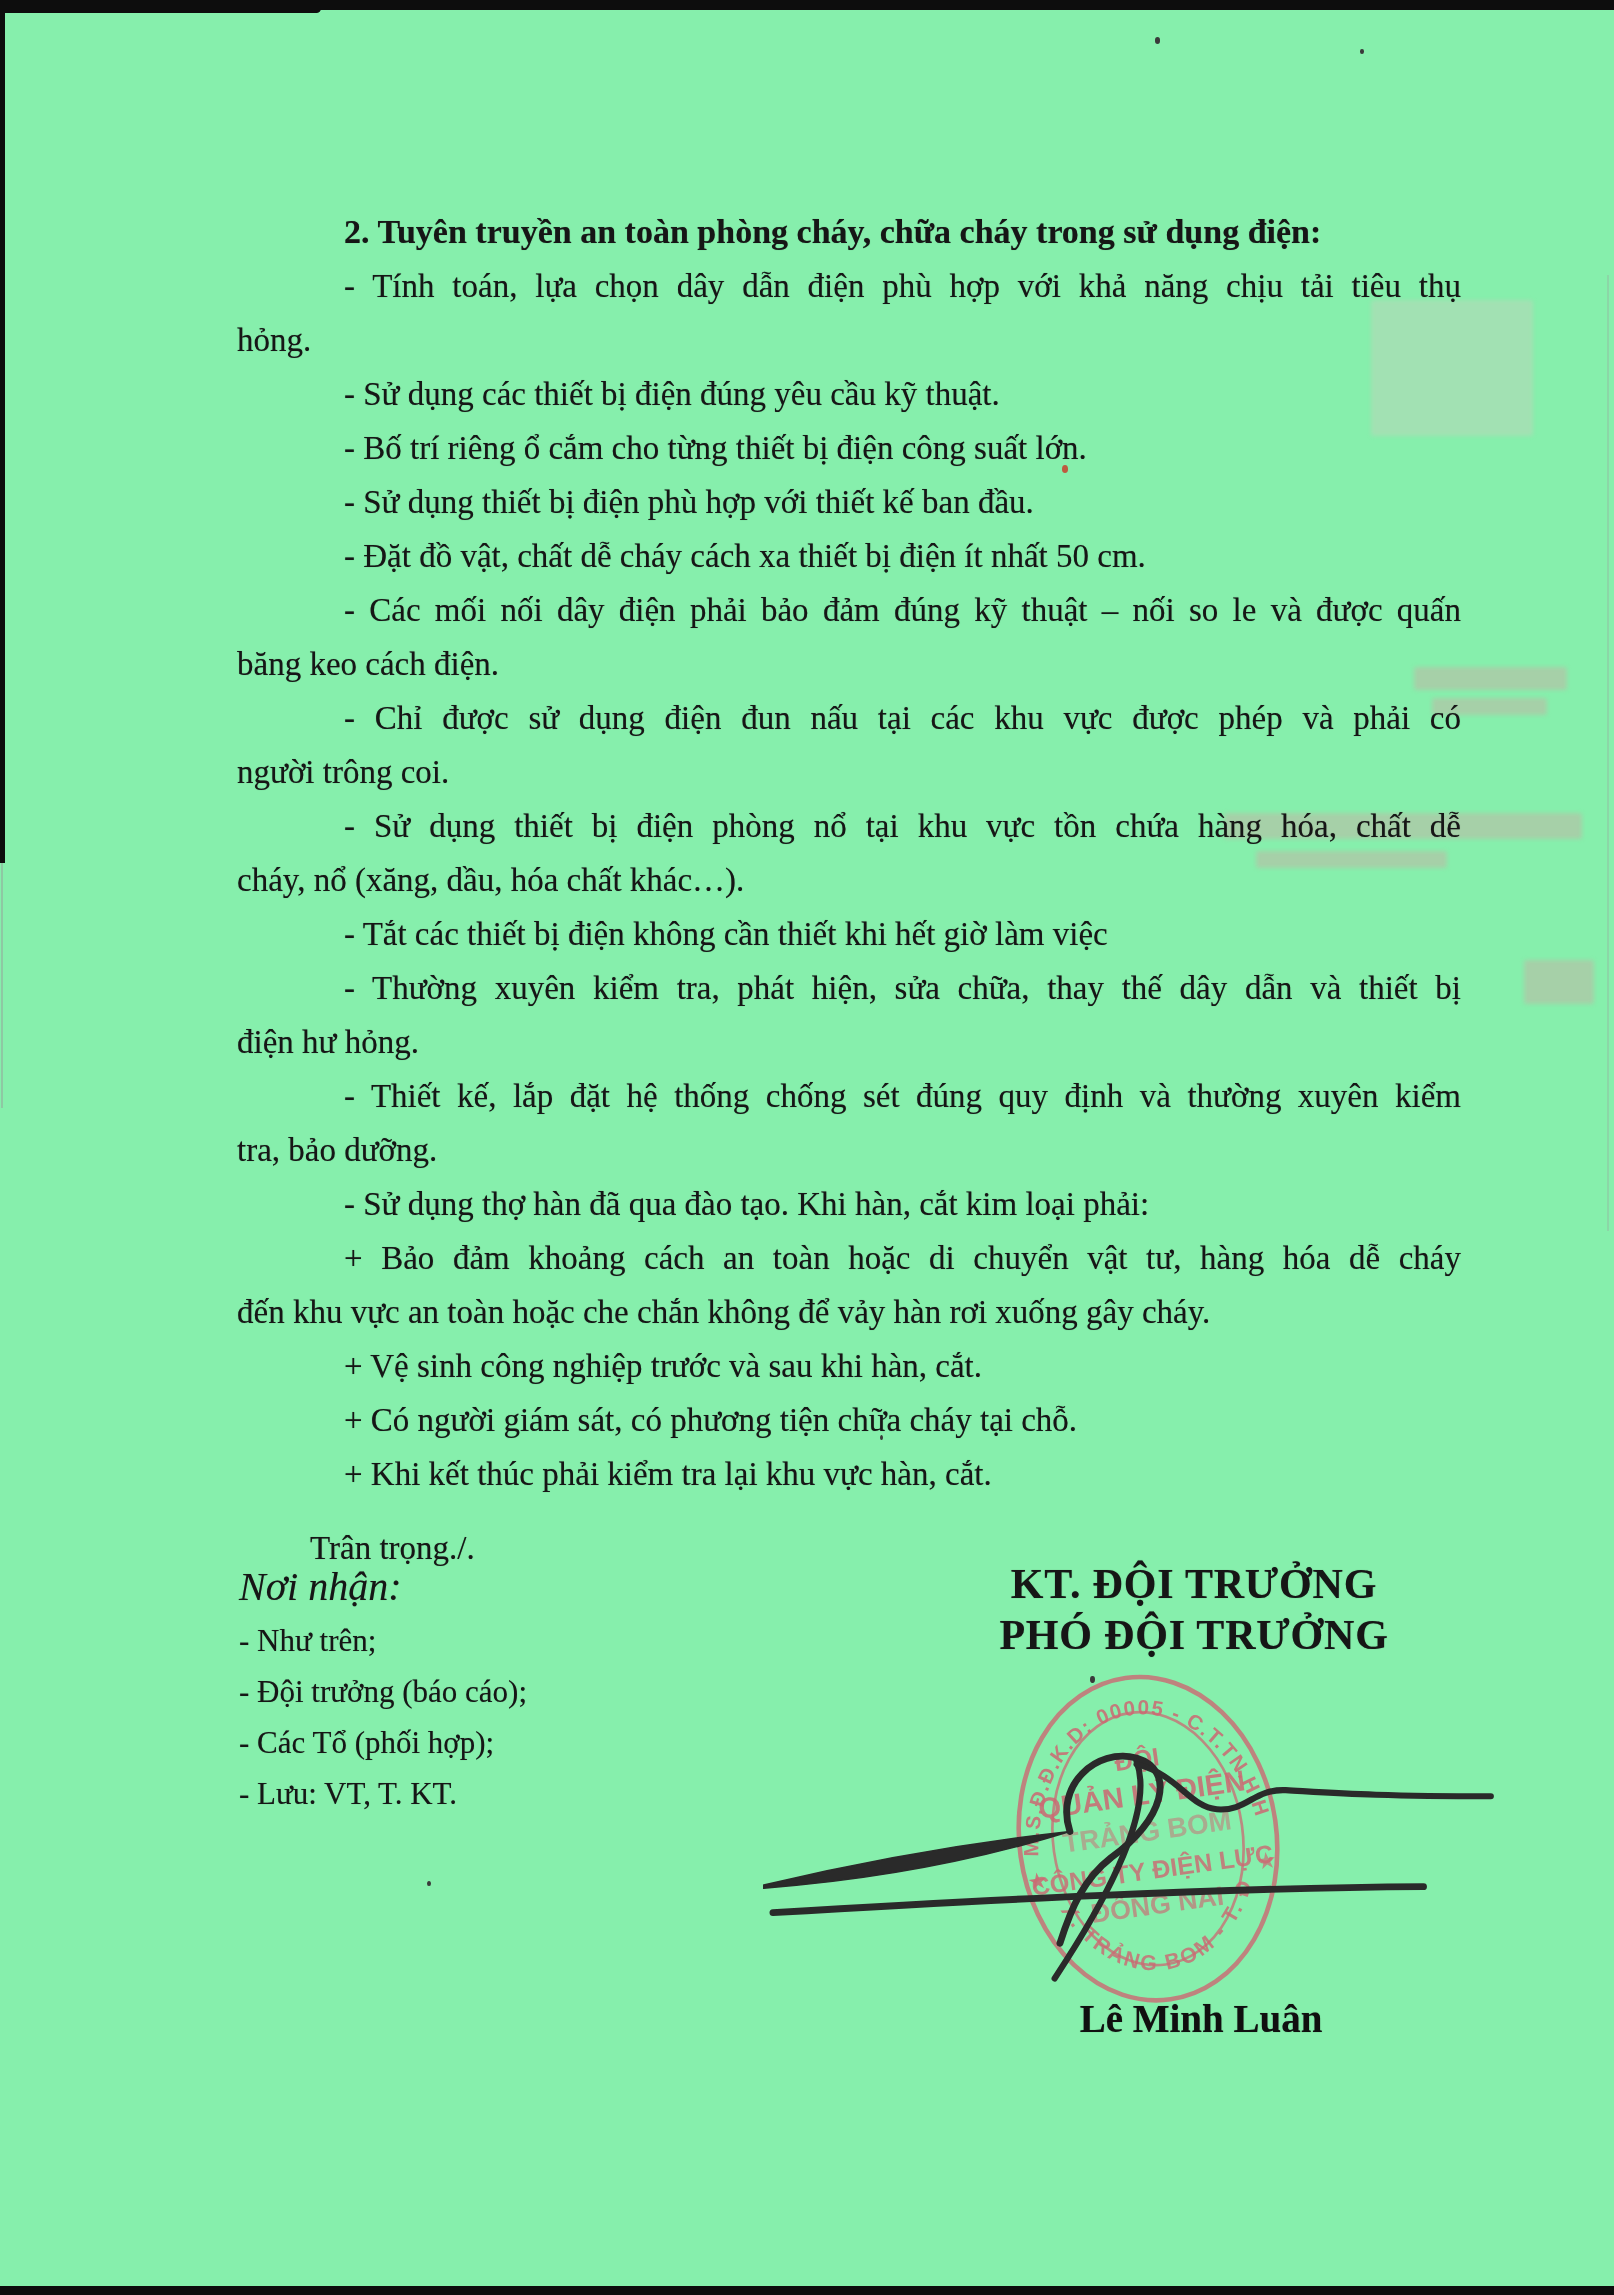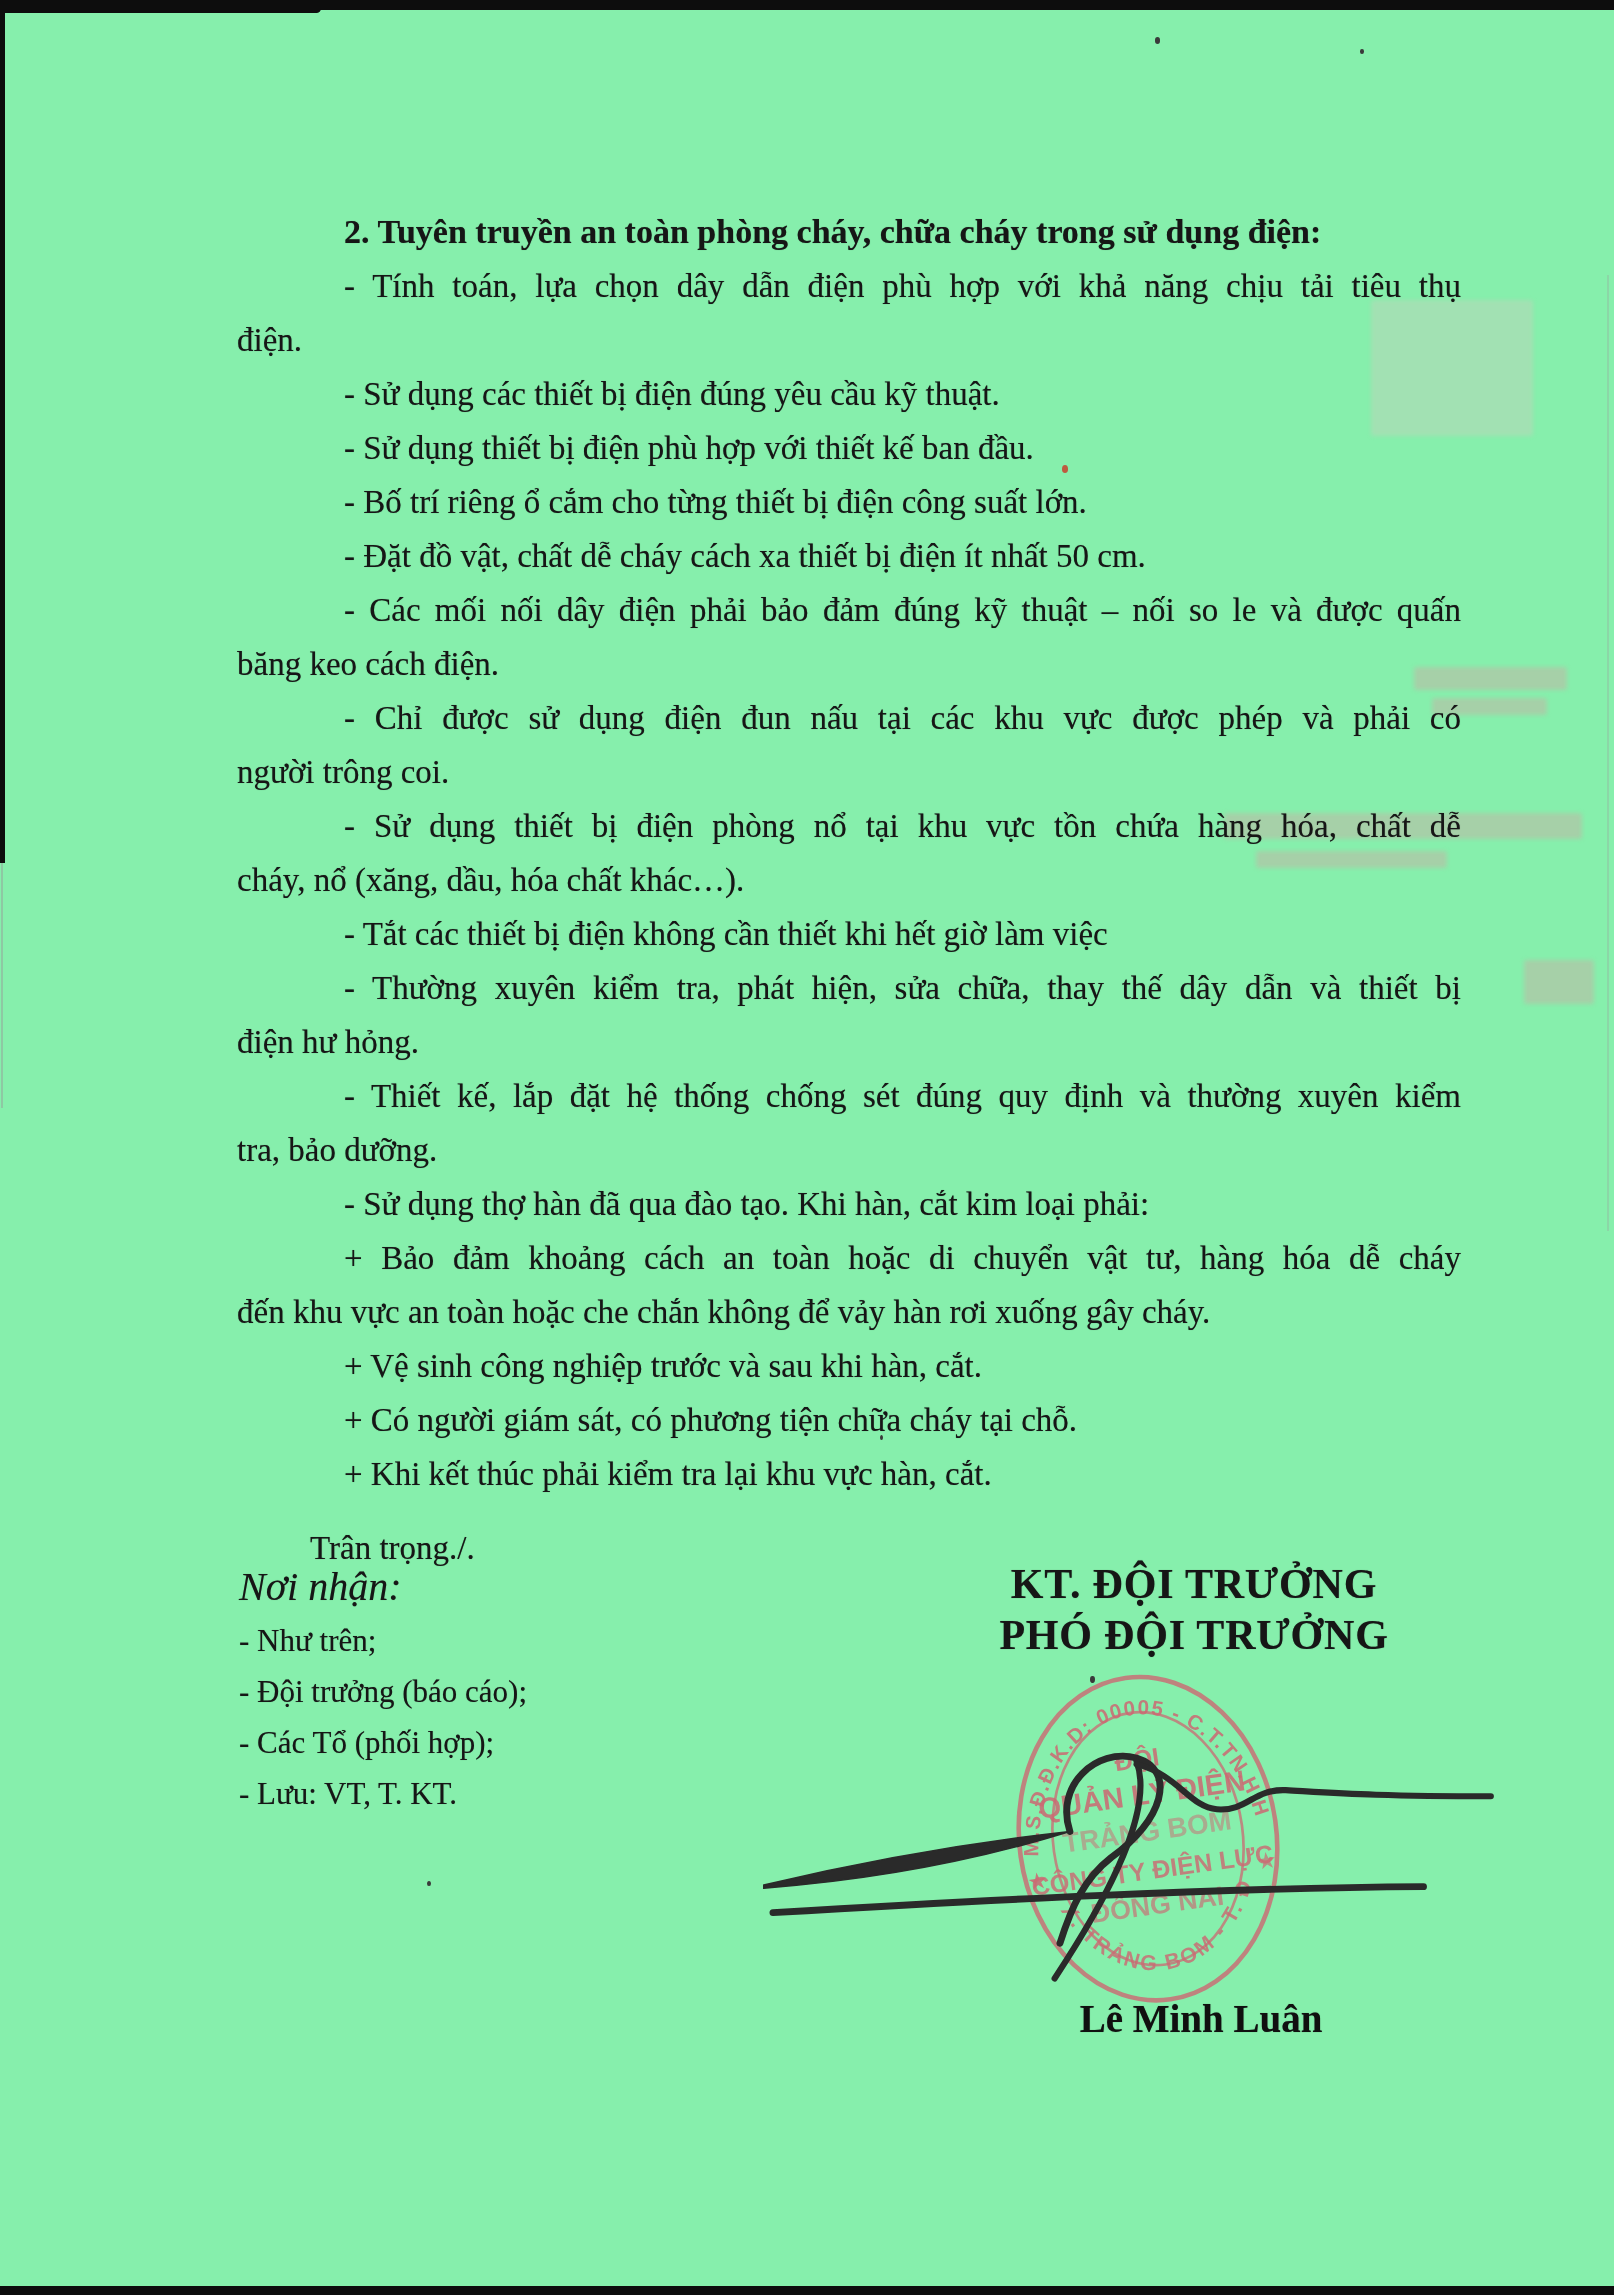--- a/index.html
+++ b/index.html
@@ -95,24 +95,24 @@
   <div class="speck s1"></div>
   <div class="speck s2"></div>
   <div class="speck s3"></div>
   <div class="speck s4"></div>
   <div class="speck s5"></div>
   <div class="reddot"></div>
 
   <div class="body-text" id="body-lines">
       <div class="ln title">2. Tuyên truyền an toàn phòng cháy, chữa cháy trong sử dụng điện:</div>
       <div class="ln first-fill">- Tính toán, lựa chọn dây dẫn điện phù hợp với khả năng chịu tải tiêu thụ</div>
-      <div class="ln cont">điện.</div>
+      <div class="ln cont">hỏng.</div>
       <div class="ln first">- Sử dụng các thiết bị điện đúng yêu cầu kỹ thuật.</div>
+      <div class="ln first">- Bố trí riêng ổ cắm cho từng thiết bị điện công suất lớn.</div>
       <div class="ln first">- Sử dụng thiết bị điện phù hợp với thiết kế ban đầu.</div>
-      <div class="ln first">- Bố trí riêng ổ cắm cho từng thiết bị điện công suất lớn.</div>
       <div class="ln first">- Đặt đồ vật, chất dễ cháy cách xa thiết bị điện ít nhất 50 cm.</div>
       <div class="ln first-fill">- Các mối nối dây điện phải bảo đảm đúng kỹ thuật – nối so le và được quấn</div>
       <div class="ln cont">băng keo cách điện.</div>
       <div class="ln first-fill">- Chỉ được sử dụng điện đun nấu tại các khu vực được phép và phải có</div>
       <div class="ln cont">người trông coi.</div>
       <div class="ln first-fill">- Sử dụng thiết bị điện phòng nổ tại khu vực tồn chứa hàng hóa, chất dễ</div>
       <div class="ln cont">cháy, nổ (xăng, dầu, hóa chất khác…).</div>
       <div class="ln first">- Tắt các thiết bị điện không cần thiết khi hết giờ làm việc</div>
       <div class="ln first-fill">- Thường xuyên kiểm tra, phát hiện, sửa chữa, thay thế dây dẫn và thiết bị</div>
       <div class="ln cont">điện hư hỏng.</div>

